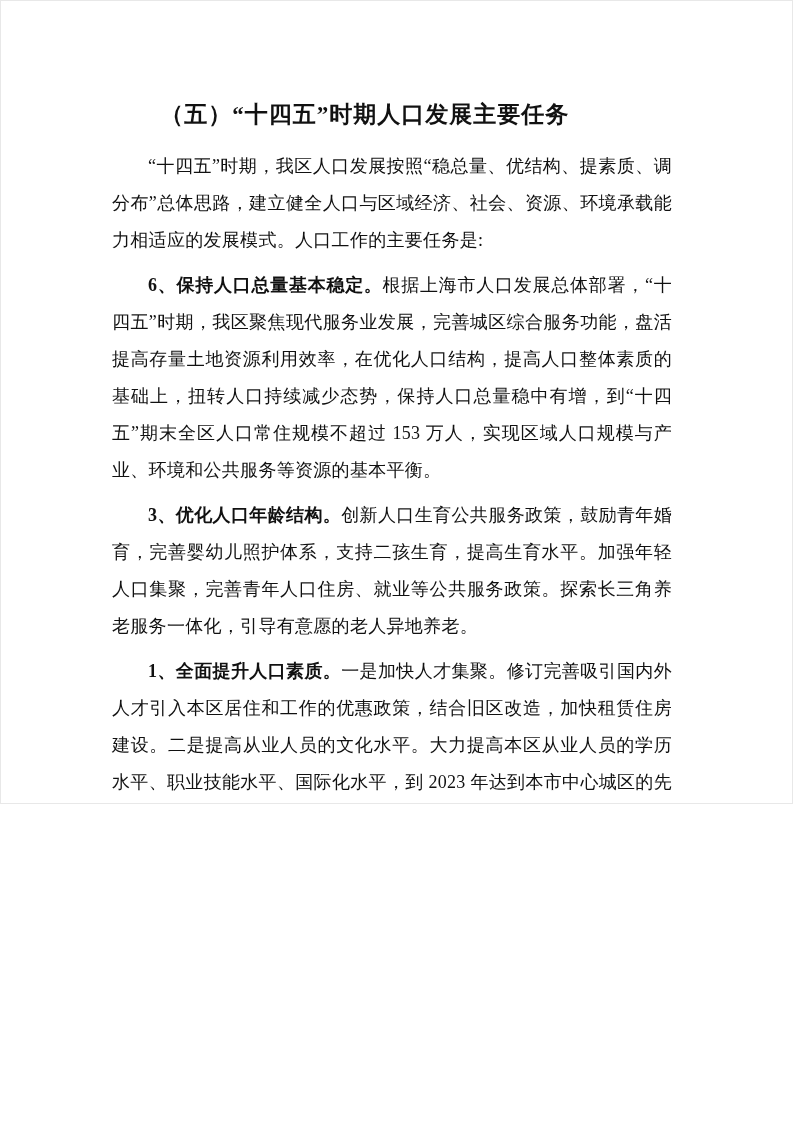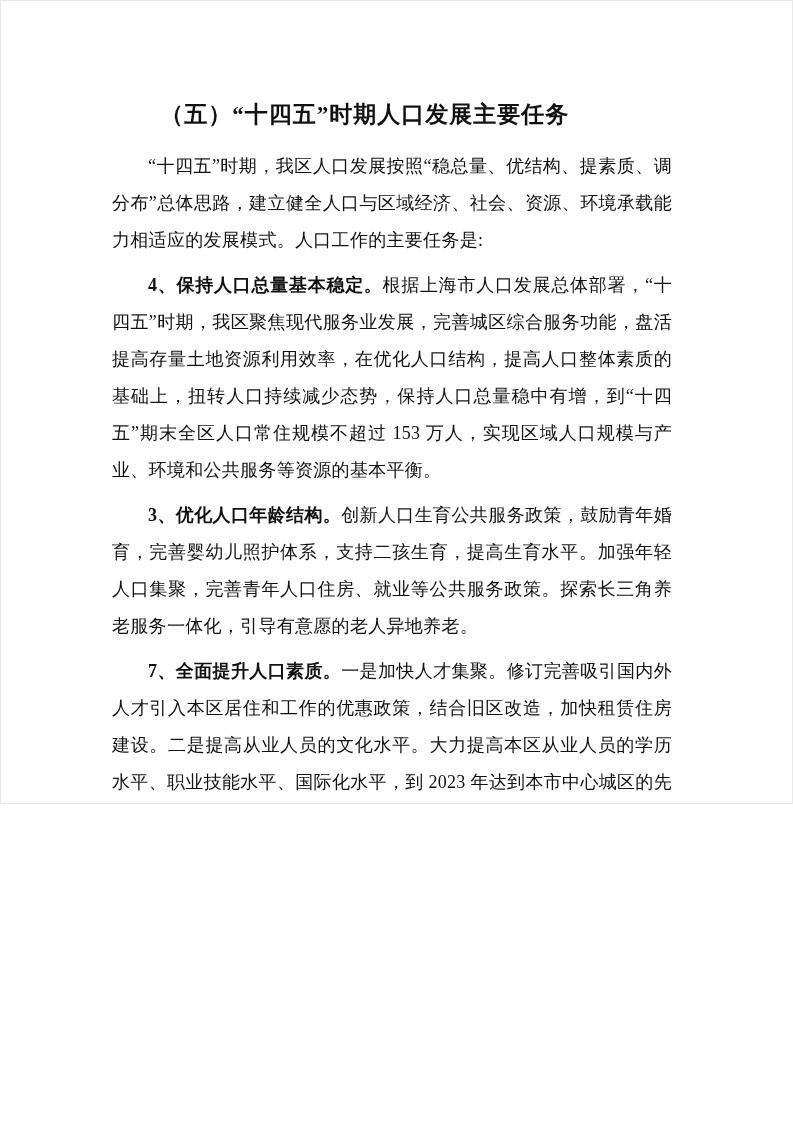--- a/index.html
+++ b/index.html
@@ -62,22 +62,22 @@
 </head>
 <body>
 
 <div class="page">
   <div class="content">
     <h1 class="heading">（五）“十四五”时期人口发展主要任务</h1>
 
     <div class="body-text">
       <p class="para"><span class="lead"></span><span>“十四五”时期，我区人口发展按照“稳总量、优结构、提素质、调分布”总体思路，建立健全人口与区域经济、社会、资源、环境承载能力相适应的发展模式。人口工作的主要任务是:</span></p>
 
-      <p class="para"><span class="lead">4、保持人口总量基本稳定。</span><span>根据上海市人口发展总体部署，“十四五”时期，我区聚焦现代服务业发展，完善城区综合服务功能，盘活提高存量土地资源利用效率，在优化人口结构，提高人口整体素质的基础上，扭转人口持续减少态势，保持人口总量稳中有增，到“十四五”期末全区人口常住规模不超过 153 万人，实现区域人口规模与产业、环境和公共服务等资源的基本平衡。</span></p>
+      <p class="para"><span class="lead">6、保持人口总量基本稳定。</span><span>根据上海市人口发展总体部署，“十四五”时期，我区聚焦现代服务业发展，完善城区综合服务功能，盘活提高存量土地资源利用效率，在优化人口结构，提高人口整体素质的基础上，扭转人口持续减少态势，保持人口总量稳中有增，到“十四五”期末全区人口常住规模不超过 153 万人，实现区域人口规模与产业、环境和公共服务等资源的基本平衡。</span></p>
 
       <p class="para"><span class="lead">3、优化人口年龄结构。</span><span>创新人口生育公共服务政策，鼓励青年婚育，完善婴幼儿照护体系，支持二孩生育，提高生育水平。加强年轻人口集聚，完善青年人口住房、就业等公共服务政策。探索长三角养老服务一体化，引导有意愿的老人异地养老。</span></p>
 
-      <p class="para"><span class="lead">7、全面提升人口素质。</span><span>一是加快人才集聚。修订完善吸引国内外人才引入本区居住和工作的优惠政策，结合旧区改造，加快租赁住房建设。二是提高从业人员的文化水平。大力提高本区从业人员的学历水平、职业技能水平、国际化水平，到 2023 年达到本市中心城区的先进水平。三是充分发挥区内人才市场资源优势，提升从业人员的职业教育水平。四是提高出生人口素质。构建计生家庭服务体系，开展计划</span></p>
+      <p class="para"><span class="lead">1、全面提升人口素质。</span><span>一是加快人才集聚。修订完善吸引国内外人才引入本区居住和工作的优惠政策，结合旧区改造，加快租赁住房建设。二是提高从业人员的文化水平。大力提高本区从业人员的学历水平、职业技能水平、国际化水平，到 2023 年达到本市中心城区的先进水平。三是充分发挥区内人才市场资源优势，提升从业人员的职业教育水平。四是提高出生人口素质。构建计生家庭服务体系，开展计划</span></p>
     </div>
   </div>
 
   <div class="page-number">19</div>
 </div>
 
 </body></html>

